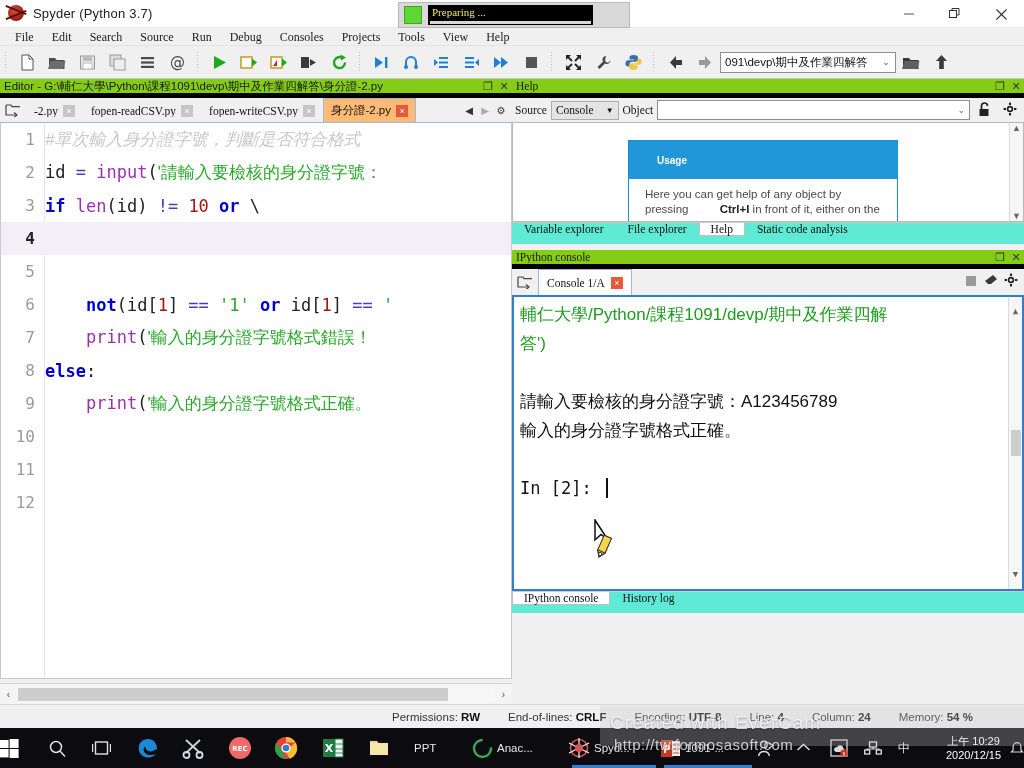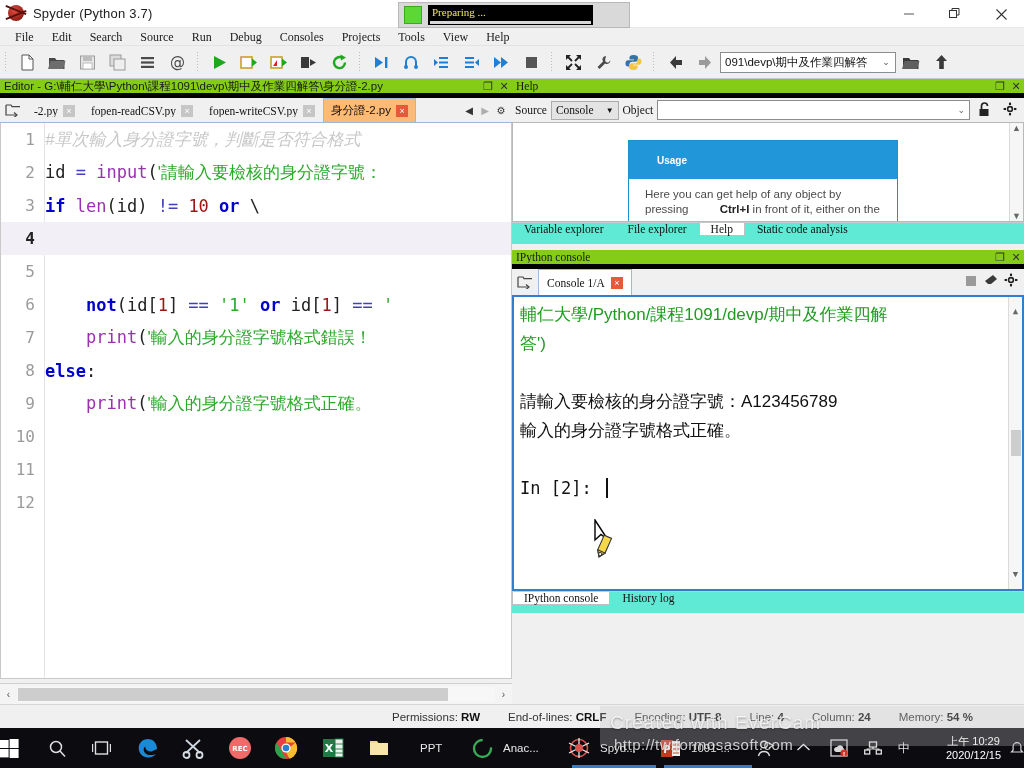--- a/index.html
+++ b/index.html
@@ -290,21 +290,21 @@
   
   .taskbar {
     position: absolute; left: 0; top: 728px; width: 1024px; height: 40px;
     background: #0b0b10;
     display: flex; align-items: center;
   }
   .tk {
     height: 40px; display: flex; align-items: center; justify-content: flex-start;
     flex: none; position: relative;
   }
-  .tk-label { color: #e8e8e8; font-size: 11.5px; margin-left: 10px; white-space: nowrap; }
+  .tk-label { color: #e8e8e8; font-size: 11.5px; margin-left: 4px; white-space: nowrap; }
   .tk-active::after {
     content: ""; position: absolute; left: 4px; right: 4px; bottom: 0; height: 3px;
     background: #2f7fd0;
   }
   .tray { margin-left: auto; display: flex; align-items: center; height: 40px; padding-right: 6px; }
   .clock {
     color: #fff; font-size: 11px; text-align: center; line-height: 14px;
     padding: 0 8px; white-space: nowrap;
   }
 

